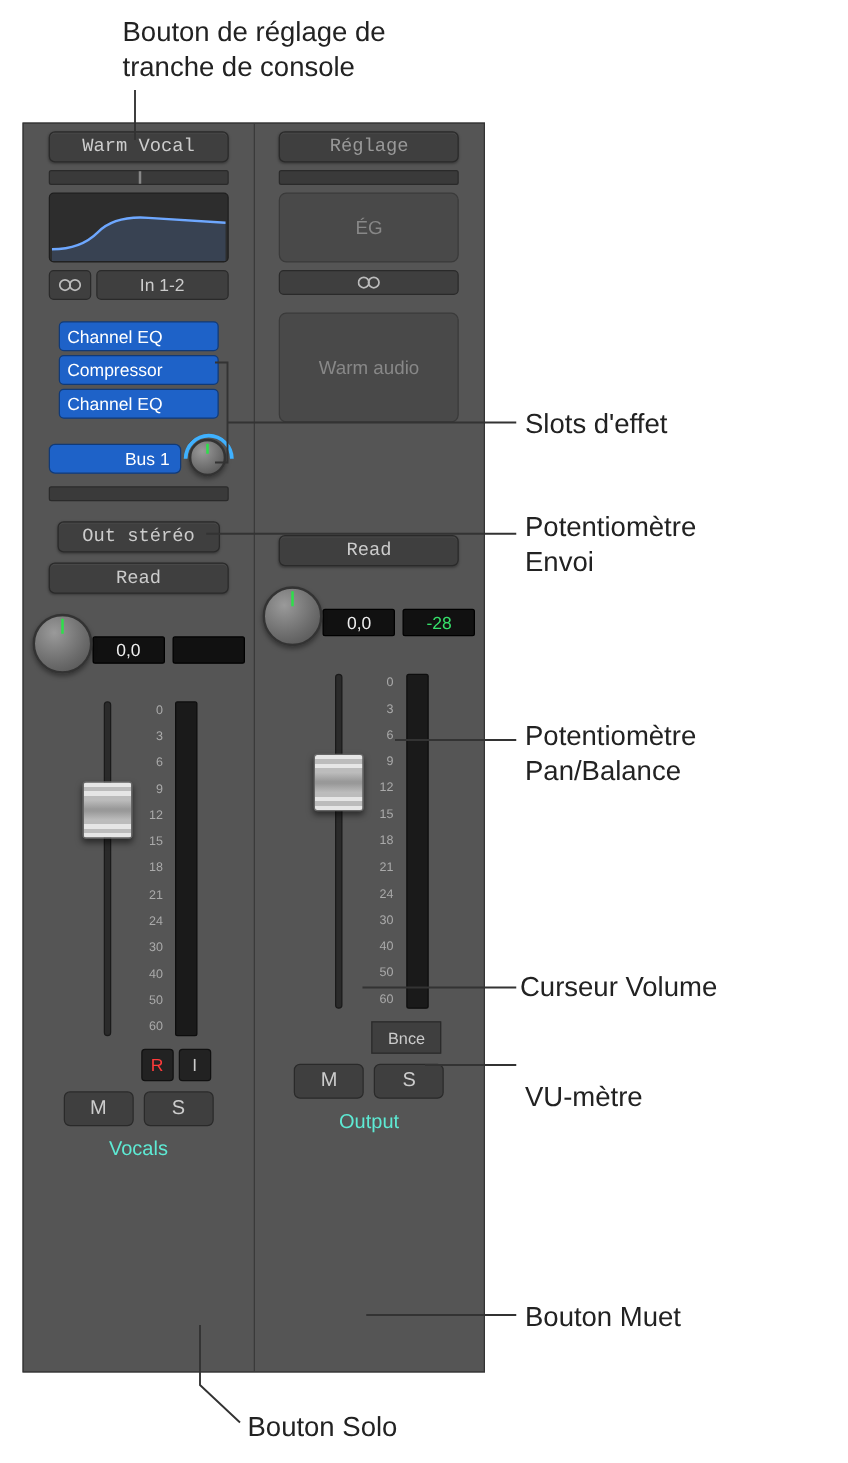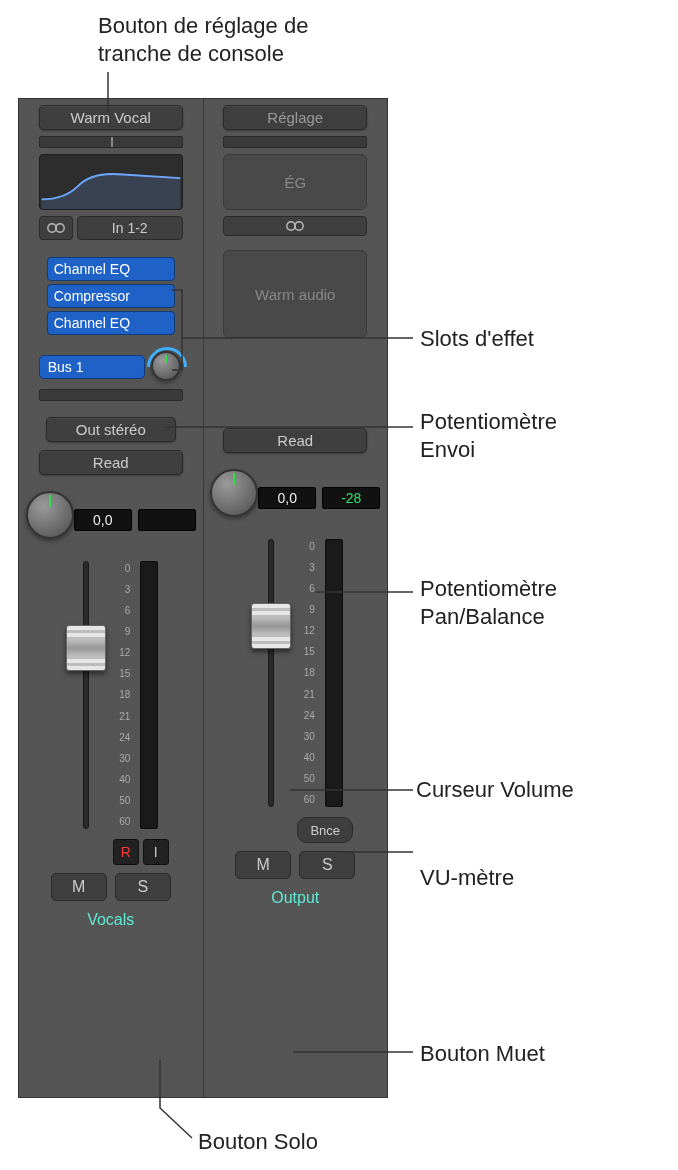--- a/index.html
+++ b/index.html
@@ -41,20 +41,21 @@
     background: #3f3f3f;
     border: 1px solid #2a2a2a;
     border-radius: 5px;
     color: #ccc;
     font-size: 15px;
     padding: 3px 16px;
     text-align: center;
     width: 144px;
     margin-top: 6px;
     box-shadow: inset 0 1px 0 rgba(255,255,255,0.05), 0 1px 2px rgba(0,0,0,0.3);
+    font-family: Liberation Mono, monospace;
   }
   .slot {
     background: #1e62c8;
     border: 1px solid #103a78;
     border-radius: 4px;
     color: #fff;
     font-size: 14px;
     padding: 3px 6px;
     width: 128px;
     margin-top: 3px;
@@ -113,21 +114,21 @@
     gap: 6px;
   }
   .bus-btn {
     background: #1e62c8;
     border: 1px solid #103a78;
     border-radius: 5px;
     color: #fff;
     font-size: 14px;
     padding: 3px 8px;
     flex: 1;
-    text-align: left;
+    text-align: right;
   }
   .send-knob {
     width: 32px; height: 32px;
     position: relative;
   }
   .knob {
     width: 48px;
     height: 48px;
     border-radius: 50%;
     background: radial-gradient(circle at 35% 30%, #9a9a9a, #6b6b6b 60%, #4e4e4e);
@@ -286,21 +287,21 @@
     pointer-events: none;
   }
   .stereo-icon {
     width: 18px; height: 12px;
     display: inline-block;
   }
   .bnce-btn {
     width: 56px; height: 26px;
     background: #3f3f3f;
     border: 1px solid #2a2a2a;
-    border-radius: 10px;
+    border-radius: 0;
     color: #ccc;
     font-size: 13px;
     display: flex; align-items: center; justify-content: center;
   }
 </style>
 </head>
 <body>
 
 <div class="label" style="left:98px; top:12px; white-space:pre-line;">Bouton de réglage de
 tranche de console</div>

